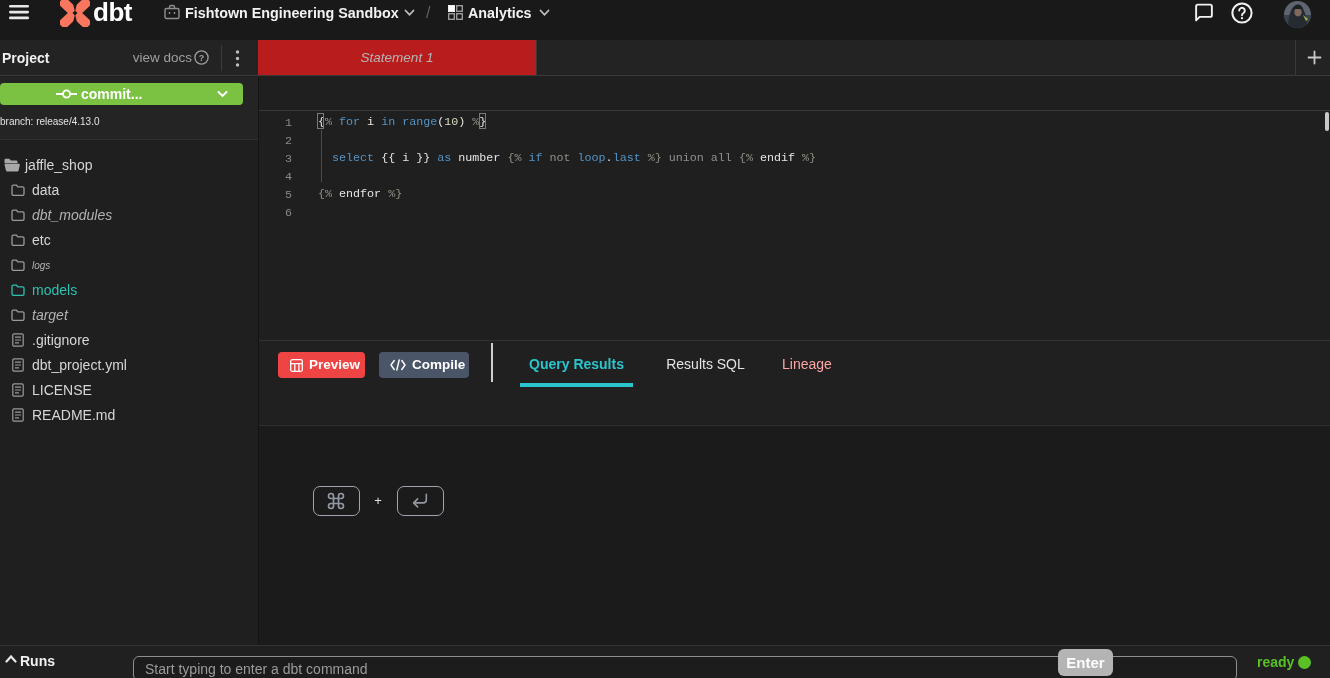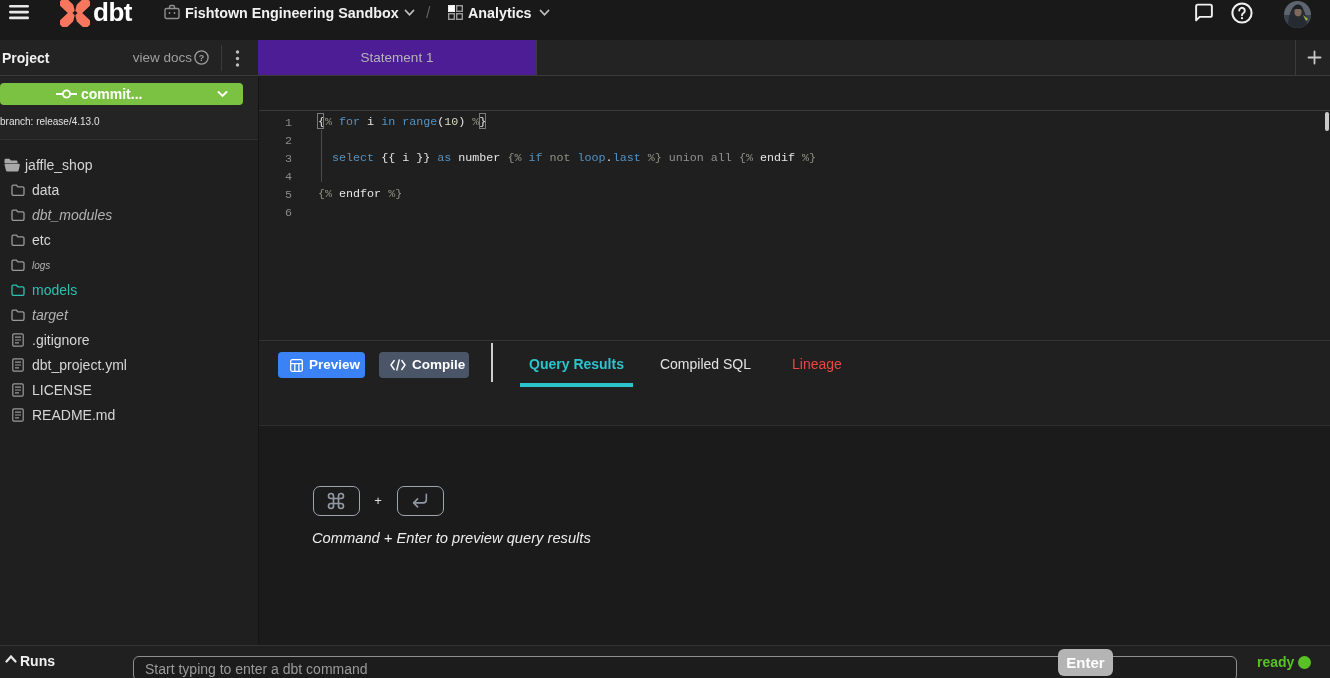--- a/index.html
+++ b/index.html
@@ -86,21 +86,21 @@
       <circle cx="7.5" cy="7.5" r="6.6" stroke="#9f9f9f" stroke-width="1.3"></circle>
       <text x="7.5" y="10.7" font-size="9" font-weight="bold" fill="#9f9f9f" text-anchor="middle" font-family="Liberation Sans, sans-serif">?</text>
     </svg>
     <div class="abs" style="left:221px;top:5px;width:1px;height:26px;background:#3a3a3a;"></div>
     <svg class="abs" style="left:235px;top:10px;" width="5" height="17" viewBox="0 0 5 17">
       <circle cx="2.5" cy="2" r="1.7" fill="#bdbdbd"></circle>
       <circle cx="2.5" cy="8.5" r="1.7" fill="#bdbdbd"></circle>
       <circle cx="2.5" cy="15" r="1.7" fill="#bdbdbd"></circle>
     </svg>
 
-    <div class="abs" style="left:258px;top:0;width:279px;height:35px;background:#4c1d95;border-right:1px solid #3a3a3a;">
+    <div class="abs" style="left:258px;top:0;width:279px;height:35px;background:#b91c1c;border-right:1px solid #3a3a3a;font-style:italic;">
       <div style="width:100%;height:35px;line-height:35px;text-align:center;color:#b5b5b5;font-size:13.5px;">Statement 1</div>
     </div>
     <div class="abs" style="left:1295px;top:0;width:1px;height:35px;background:#3a3a3a;"></div>
     <svg class="abs" style="left:1307px;top:10px;" width="15" height="15" viewBox="0 0 15 15" stroke="#c8c8c8" stroke-width="1.8" stroke-linecap="round">
       <path d="M7.5 1.5 v12 M1.5 7.5 h12"></path>
     </svg>
   </div>
 
   <div class="abs" style="left:0;top:77px;width:258px;height:568px;background:#1f1f1f;">
 
@@ -192,57 +192,56 @@
     <div class="abs" style="left:57.5px;top:2px;width:7px;height:16px;border:1px solid #7a7a7a;"></div>
     <div class="abs" style="left:219.5px;top:2px;width:7px;height:16px;border:1px solid #7a7a7a;"></div>
 
     <div class="abs" style="left:61.5px;top:19px;width:1px;height:52px;background:#4a4a4a;"></div>
 
     <div class="abs" style="left:1065.5px;top:1px;width:4.5px;height:19px;background:#c9c9c9;border-radius:2px;"></div>
   </div>
 
   <div class="abs" style="left:259px;top:340px;width:1071px;height:86px;background:#202020;border-top:1px solid #333;border-bottom:1px solid #2e2e2e;">
 
-    <div class="abs" style="left:19px;top:11px;width:87px;height:26px;background:#3b82f6;border-radius:4px;">
+    <div class="abs" style="left:19px;top:11px;width:87px;height:26px;background:#ef4444;border-radius:4px;">
       <svg class="abs" style="left:12px;top:6.5px;" width="13" height="13" viewBox="0 0 13 13" fill="none" stroke="#fff" stroke-width="1.3">
         <rect x="0.7" y="0.7" width="11.6" height="11.6" rx="1.5"></rect>
         <path d="M0.7 4.6 h11.6 M4.8 4.6 v7.7 M8.9 4.6 v7.7"></path>
       </svg>
       <div class="abs" style="left:31px;top:5px;height:16px;line-height:16px;color:#fff;font-size:13.5px;font-weight:bold;">Preview</div>
     </div>
 
     <div class="abs" style="left:120px;top:11px;width:90px;height:26px;background:#4a5568;border-radius:4px;">
       <svg class="abs" style="left:11px;top:7px;" width="16" height="12" viewBox="0 0 16 12" fill="none" stroke="#fff" stroke-width="1.4" stroke-linecap="round" stroke-linejoin="round">
         <path d="M4.2 1.5 L1 6 L4.2 10.5 M11.8 1.5 L15 6 L11.8 10.5 M9.2 1 L6.8 11"></path>
       </svg>
       <div class="abs" style="left:33px;top:5px;height:16px;line-height:16px;color:#fff;font-size:13.5px;font-weight:bold;">Compile</div>
     </div>
     <div class="abs" style="left:232px;top:2px;width:2px;height:39px;background:#cfcfcf;"></div>
     <div class="abs" style="left:261px;top:0;width:113px;height:42px;line-height:46px;text-align:center;color:#2bc5ce;font-size:14px;font-weight:bold;">Query Results</div>
     <div class="abs" style="left:261px;top:42px;width:113px;height:4px;background:#2bc5ce;"></div>
-    <div class="abs" style="left:397px;top:0;width:99px;height:42px;line-height:46px;text-align:center;color:#e3e3e3;font-size:14px;">Compiled SQL</div>
-    <div class="abs" style="left:523px;top:0;width:70px;height:42px;line-height:46px;text-align:center;color:#ef4444;font-size:14px;">Lineage</div>
+    <div class="abs" style="left:397px;top:0;width:99px;height:42px;line-height:46px;text-align:center;color:#e3e3e3;font-size:14px;">Results SQL</div>
+    <div class="abs" style="left:523px;top:0;width:70px;height:42px;line-height:46px;text-align:left;color:#fca5a5;font-size:14px;">Lineage</div>
   </div>
 
   <div class="abs" style="left:259px;top:426px;width:1071px;height:219px;background:#1b1b1b;">
 
     <div class="abs" style="left:54px;top:60px;width:47px;height:30px;border:1.5px solid #9fa4ad;border-radius:7px;">
       <svg class="abs" style="left:12px;top:3.5px;" width="20" height="20" viewBox="0 0 24 24" fill="none" stroke="#9298a3" stroke-width="2">
         <path d="M15 6v12a3 3 0 1 0 3-3H6a3 3 0 1 0 3 3V6a3 3 0 1 0-3 3h12a3 3 0 1 0-3-3"></path>
       </svg>
     </div>
     <div class="abs" style="left:113px;top:67px;width:12px;height:16px;line-height:16px;color:#e0e0e0;font-size:13px;text-align:center;">+</div>
 
     <div class="abs" style="left:138px;top:60px;width:47px;height:30px;border:1.5px solid #9fa4ad;border-radius:7px;">
       <svg class="abs" style="left:12px;top:4px;" width="20" height="19" viewBox="0 0 24 24" fill="none" stroke="#9298a3" stroke-width="2" stroke-linecap="round" stroke-linejoin="round">
         <polyline points="9 10 4 15 9 20"></polyline>
         <path d="M20 4v7a4 4 0 0 1-4 4H4"></path>
       </svg>
     </div>
-    <div class="abs" style="left:53px;top:103px;height:18px;line-height:18px;color:#ededed;font-size:14.7px;font-style:italic;">Command + Enter to preview query results</div>
   </div>
 
   <div class="abs" style="left:0;top:645px;width:1330px;height:33px;background:#202020;border-top:1px solid #333;">
     <svg class="abs" style="left:5px;top:9px;" width="12" height="8" viewBox="0 0 12 8" fill="none" stroke="#e8e8e8" stroke-width="2.2" stroke-linecap="round">
       <path d="M1.5 6.5 L6 1.5 L10.5 6.5"></path>
     </svg>
     <div class="abs" style="left:20px;top:7px;height:17px;line-height:17px;color:#f0f0f0;font-size:14px;font-weight:bold;">Runs</div>
     <div class="abs" style="left:113px;top:10px;width:1104px;height:25px;border:1.5px solid #8f8f8f;border-radius:6px;background:#1c1c1c;margin-left:20px;">
       <div class="abs" style="left:11px;top:4px;height:16px;line-height:16px;color:#9a9a9a;font-size:14px;">Start typing to enter a dbt command</div>
     </div>

